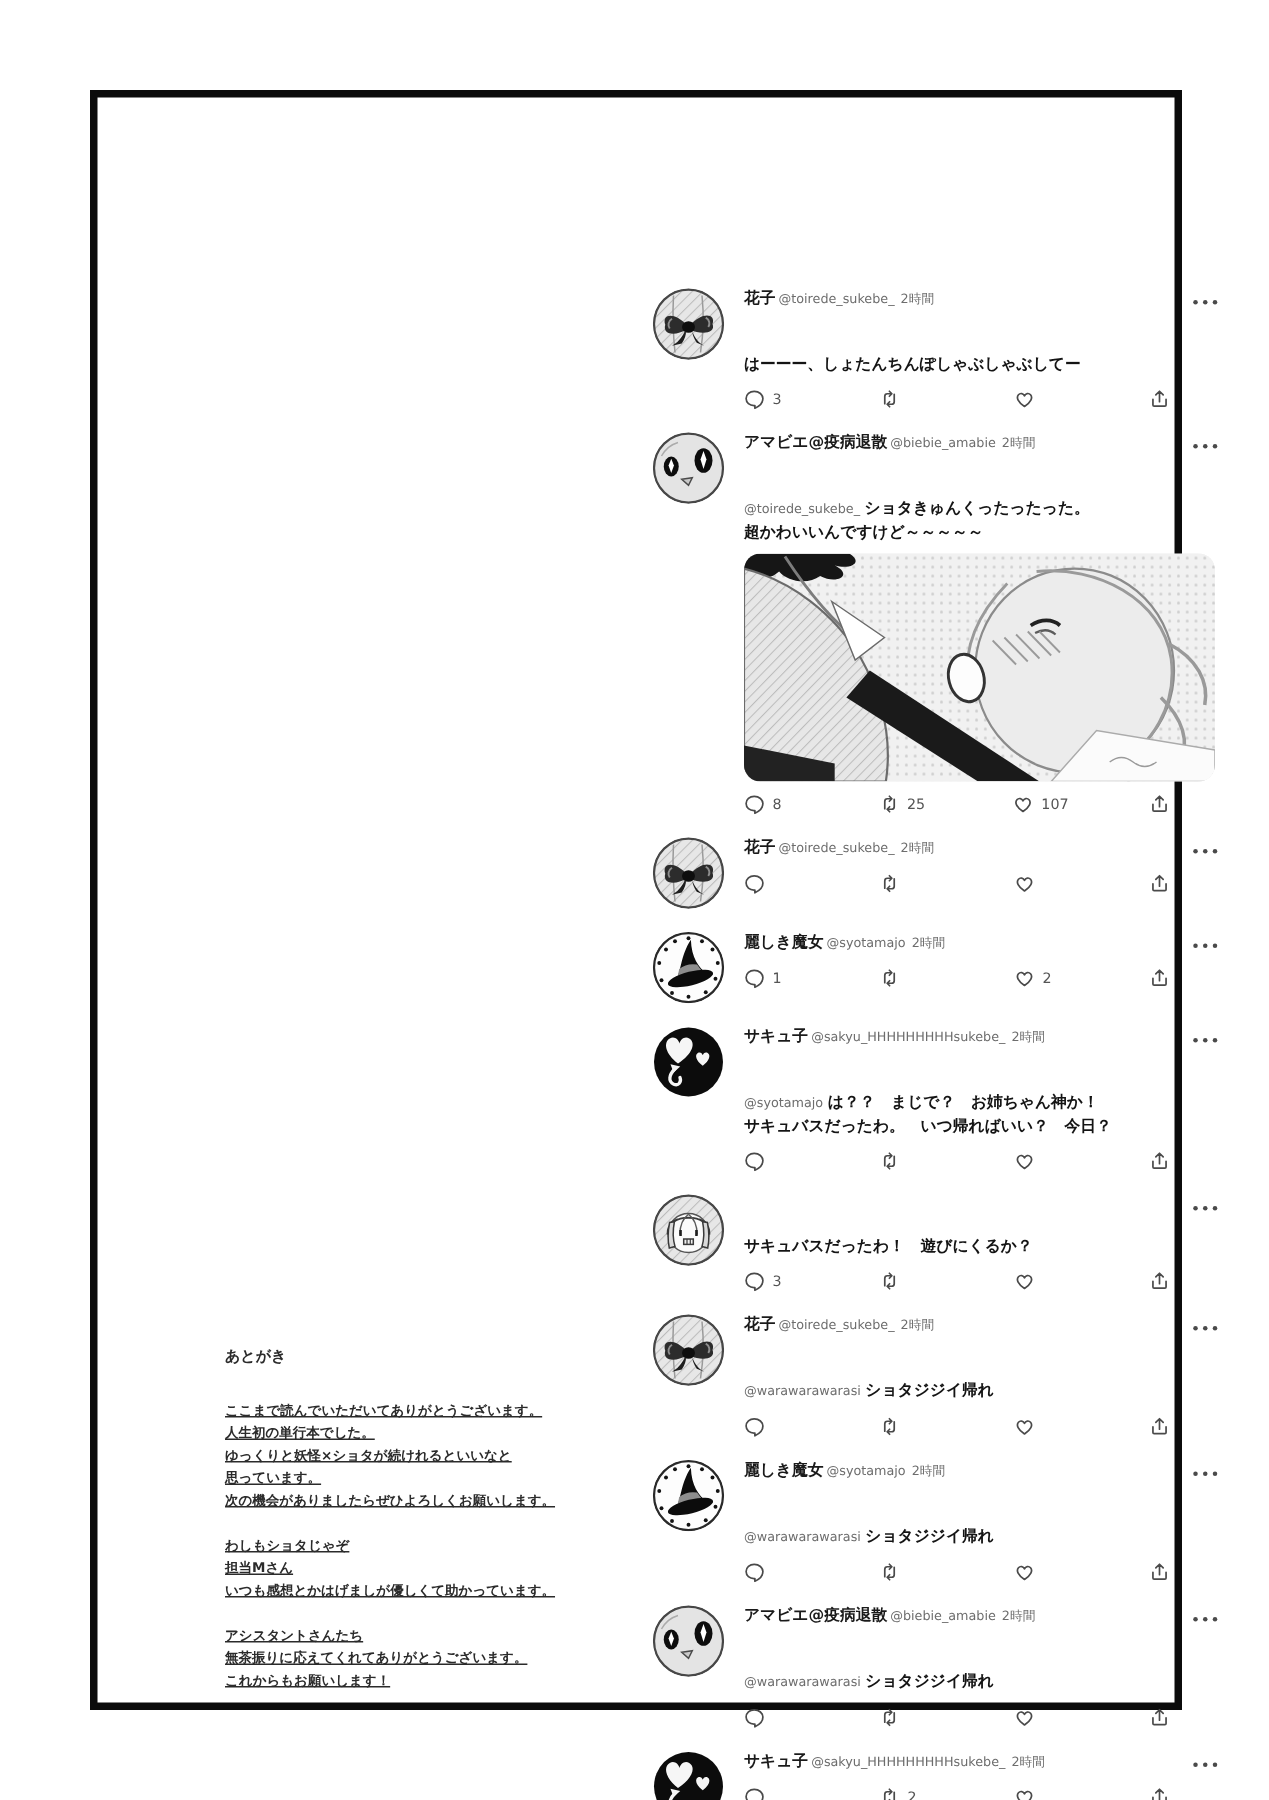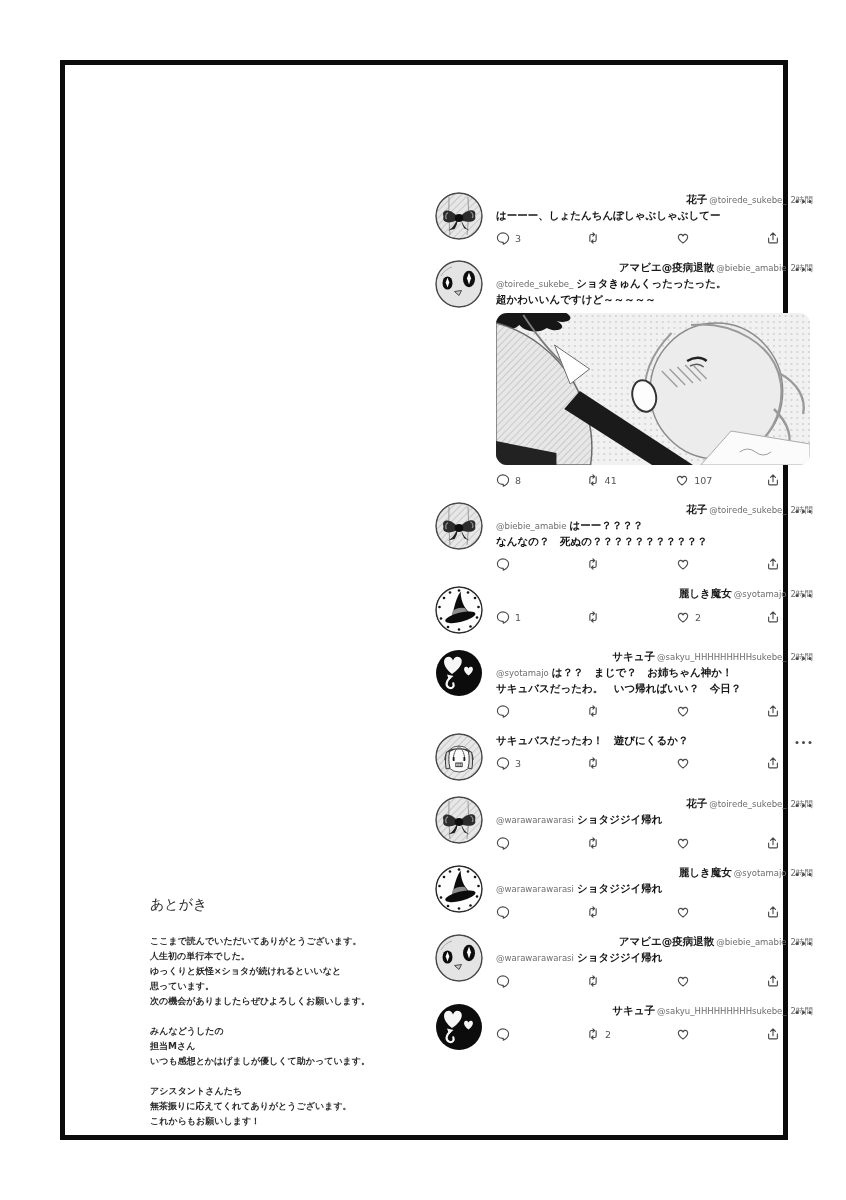--- a/index.html
+++ b/index.html
@@ -11,35 +11,35 @@
   }
   .frame{
     position:absolute;left:60px;top:60px;width:728px;height:1080px;
     box-sizing:border-box;border:5px solid #0b0b0b;background:#fff;
   }
   
   .afterword{
     position:absolute;left:85px;top:832px;width:285px;
     font-size:9px;font-weight:700;color:#2b2b2b;line-height:15px;
   }
-  .afterword h2{font-size:14px;margin:0 0 22px 0;font-weight:400;}
-  .afterword p{margin:0 0 15px 0;white-space:pre-line;}
+  .afterword h2{font-size:10px;margin:0 0 22px 0;font-weight:700;}
+  .afterword p{margin:0 0 15px 0;white-space:pre-line;text-decoration:underline;}
   
   .timeline{position:absolute;left:370px;top:127px;width:378px;}
   .tweet{position:relative;display:flex;gap:13px;margin-bottom:15px;}
   .avatar{width:48px;height:48px;flex:0 0 48px;border-radius:50%;overflow:hidden;cursor:pointer;}
   .avatar svg{width:48px;height:48px;display:block;}
   .tw-main{flex:1;min-width:0;}
-  .tw-head{font-size:10.5px;line-height:15px;white-space:nowrap;text-align:right;}
+  .tw-head{font-size:10.5px;line-height:15px;white-space:nowrap;}
   .tw-name{font-weight:700;color:#1a1a1a;cursor:pointer;}
   .tw-handle{font-size:8.5px;color:#6d6d6d;margin-left:2px;cursor:pointer;}
   .tw-time{font-size:8.5px;color:#6d6d6d;margin-left:4px;}
   .tw-more{position:absolute;right:0;top:1px;width:19px;height:13px;color:#4a4a4a;cursor:pointer;}
   .tw-more svg{width:19px;height:13px;}
-  .tw-body{font-size:10.5px;font-weight:700;color:#141414;line-height:15px;white-space:pre-line;}
+  .tw-body{font-size:10.5px;font-weight:700;color:#141414;line-height:15px;white-space:pre-line;margin-top:28px;}
   .tw-mention{font-weight:400;font-size:8.5px;color:#6d6d6d;margin-right:3px;cursor:pointer;}
   .tw-img{margin-top:6px;width:314px;height:152px;border-radius:11px;overflow:hidden;background:#eee;cursor:pointer;}
   .tw-img svg{width:100%;height:100%;display:block;}
   .tw-actions{display:flex;justify-content:space-between;width:286px;margin-top:8px;color:#4a4a4a;}
   .act{display:flex;align-items:center;gap:5px;font-size:9.5px;min-width:36px;cursor:pointer;color:#4a4a4a;}
   .act:last-child{min-width:16px;}
   .act svg{width:14px;height:14px;}
   .act .cnt{color:#555;}
   .defs{position:absolute;width:0;height:0;overflow:hidden;}
 </style>
@@ -176,21 +176,21 @@
 
 <div class="frame">
 
   <section class="afterword">
     <h2>あとがき</h2>
     <p>ここまで読んでいただいてありがとうございます。
 人生初の単行本でした。
 ゆっくりと妖怪×ショタが続けれるといいなと
 思っています。
 次の機会がありましたらぜひよろしくお願いします。</p>
-    <p>みんなどうしたの
+    <p>わしもショタじゃぞ
 担当Mさん
 いつも感想とかはげましが優しくて助かっています。</p>
     <p>アシスタントさんたち
 無茶振りに応えてくれてありがとうございます。
 これからもお願いします！</p>
   </section>
 
   <section class="timeline">
 
     <article class="tweet">
@@ -256,21 +256,21 @@
           <span class="act">
               <svg>
                 <use href="#ic-reply"></use>
               </svg>
               <span class="cnt">8</span>
             </span>
           <span class="act">
               <svg>
                 <use href="#ic-retweet"></use>
               </svg>
-              <span class="cnt">41</span>
+              <span class="cnt">25</span>
             </span>
           <span class="act">
               <svg>
                 <use href="#ic-like"></use>
               </svg>
               <span class="cnt">107</span>
             </span>
           <span class="act">
               <svg>
                 <use href="#ic-share"></use>
@@ -286,22 +286,20 @@
     <article class="tweet">
       <div class="avatar">
           <svg>
             <use href="#av-ribbon"></use>
           </svg>
         </div>
       <div class="tw-main">
         <div class="tw-head">
           <span class="tw-name">花子</span><span class="tw-handle">@toirede_sukebe_</span><span class="tw-time">2時間</span>
         </div>
-        <div class="tw-body"><span class="tw-mention">@biebie_amabie</span><span>はーー？？？？
-なんなの？　死ぬの？？？？？？？？？？？</span></div>
         <div class="tw-actions">
           <span class="act">
               <svg>
                 <use href="#ic-reply"></use>
               </svg>
               <span class="cnt"></span>
             </span>
           <span class="act">
               <svg>
                 <use href="#ic-retweet"></use>

